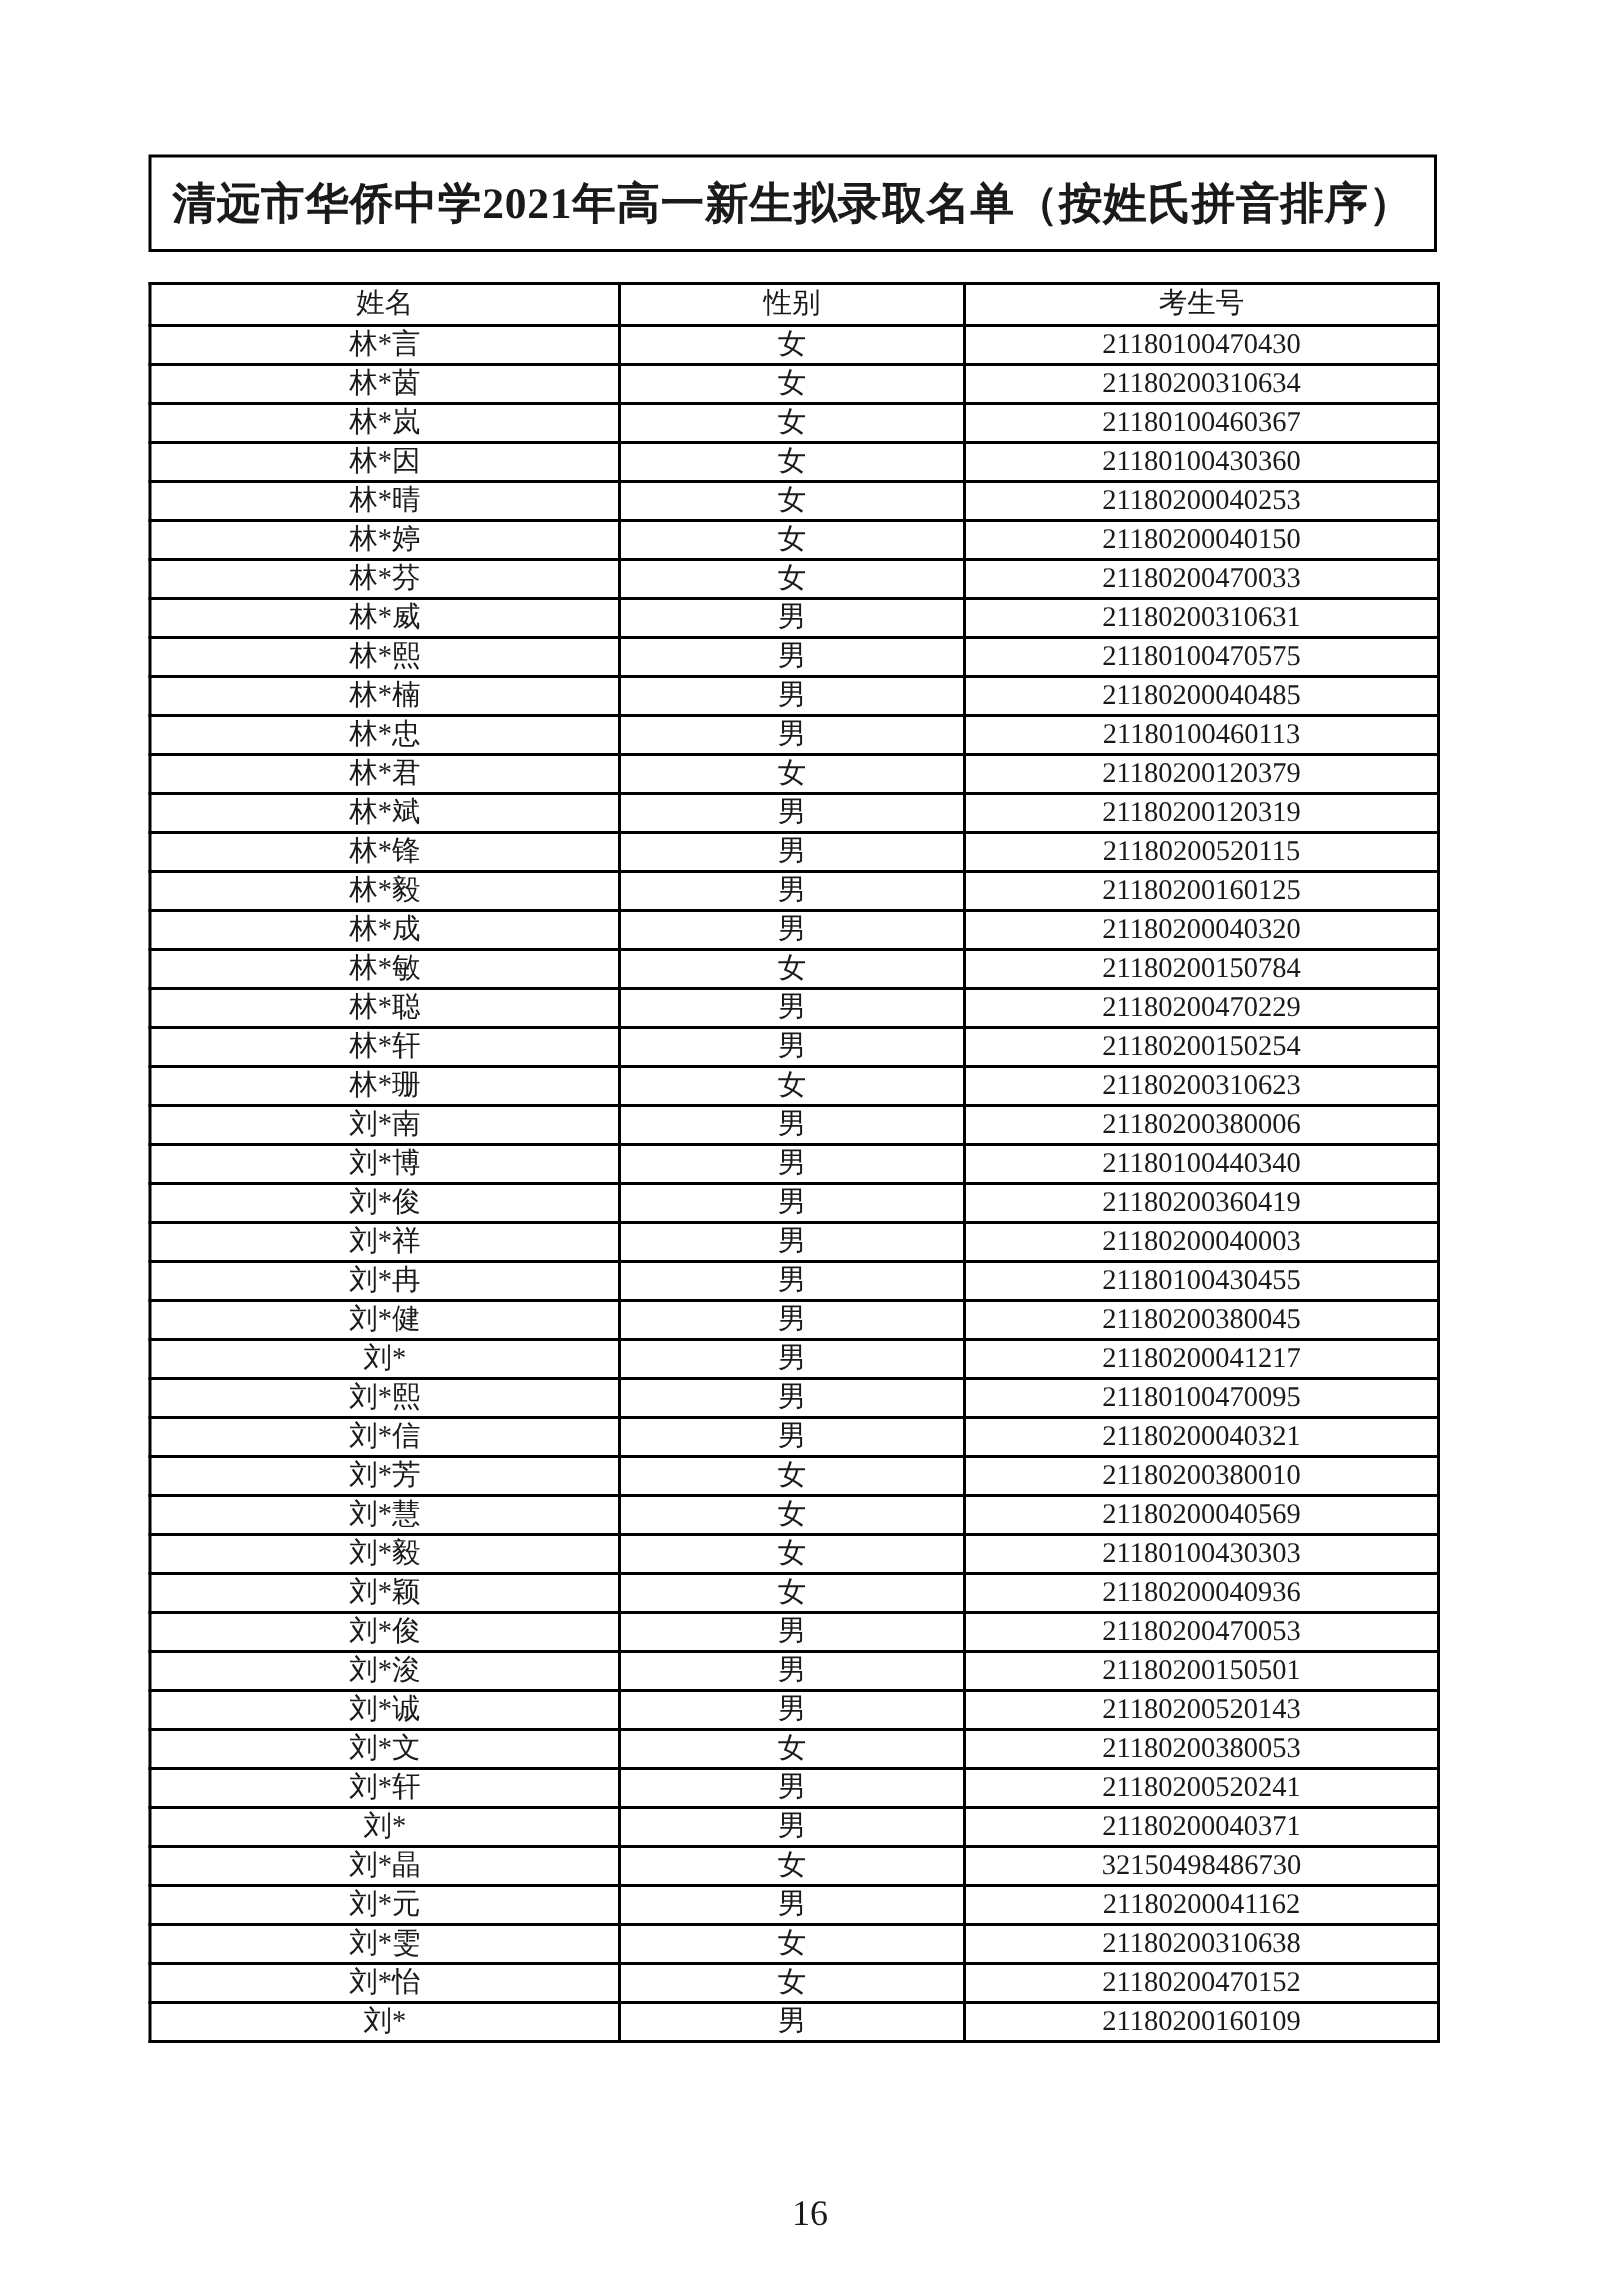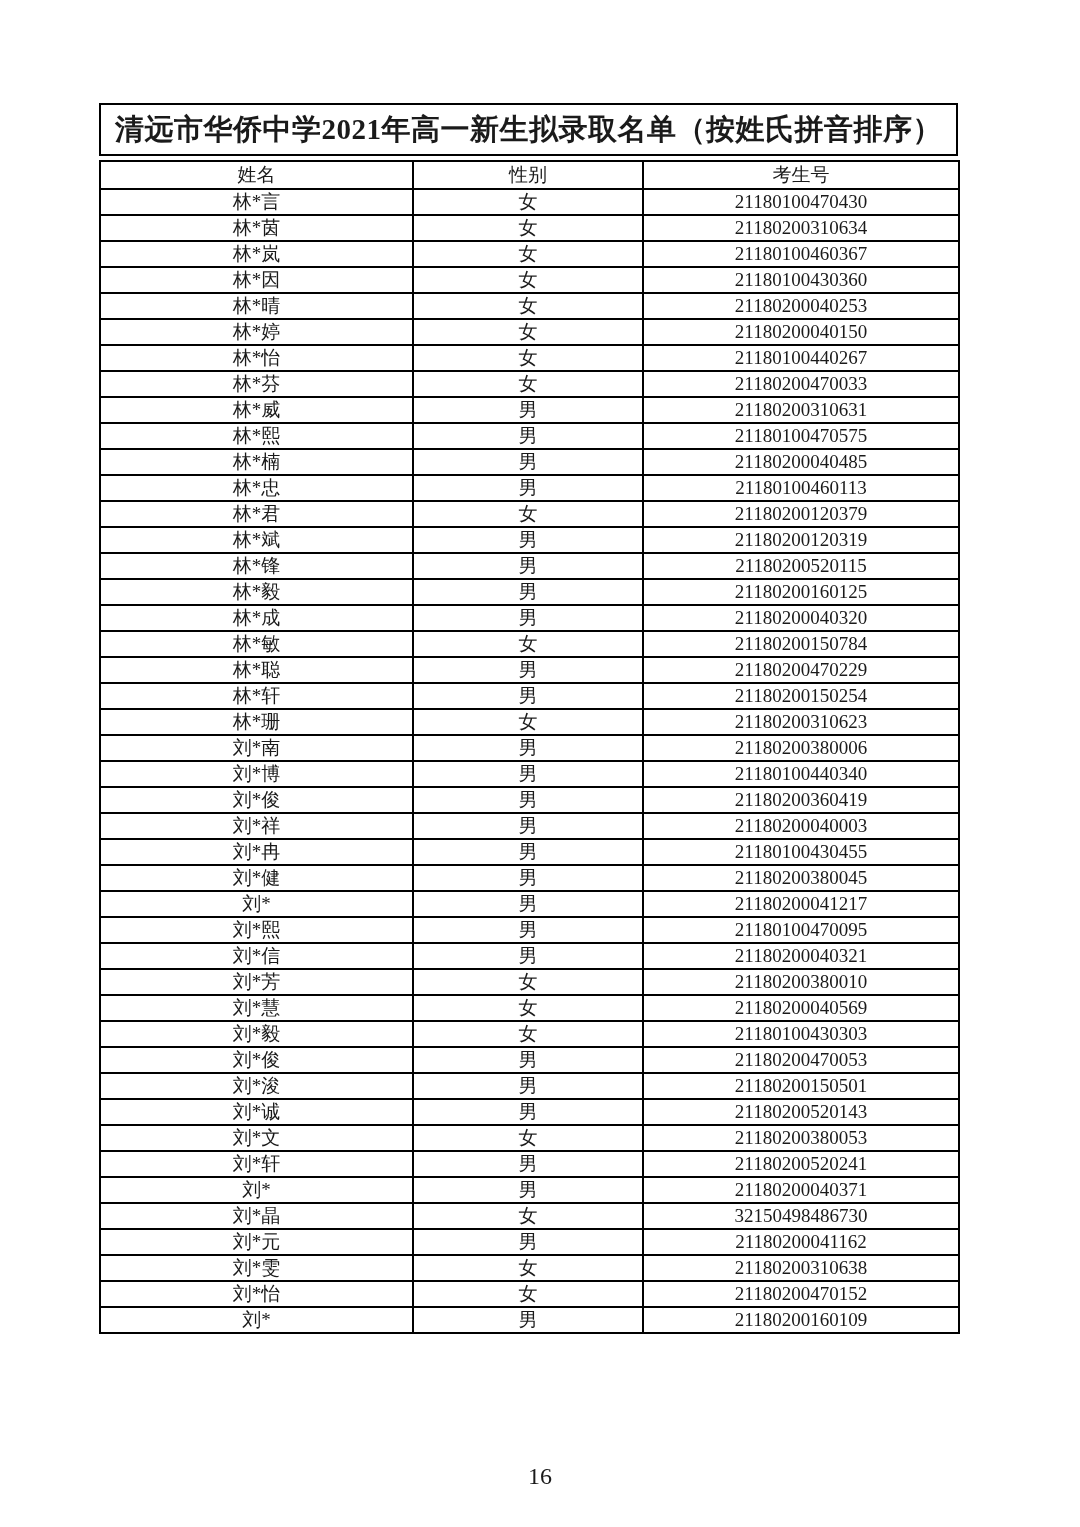--- a/index.html
+++ b/index.html
@@ -15,34 +15,34 @@
     color: #1a1a1a;
   }
   .sheet {
     position: absolute;
     left: 99px;
     top: 103px;
     width: 859px;
   }
   .title-box {
     border: 2px solid #000;
-    height: 53px;
+    height: 65px;
     display: flex;
     align-items: center;
     justify-content: center;
     box-sizing: border-box;
   }
   .title-box .title-text {
     font-size: 29px;
     font-weight: bold;
     letter-spacing: 0.5px;
     white-space: nowrap;
   }
   .roster-table {
-    margin-top: 4px;
+    margin-top: 20px;
     width: 859px;
     border-collapse: collapse;
     table-layout: fixed;
   }
   .roster-table col.c-name   { width: 313px; }
   .roster-table col.c-gender { width: 230px; }
   .roster-table col.c-id     { width: 316px; }
   .roster-table th,
   .roster-table td {
     border: 2px solid #000;
@@ -117,25 +117,20 @@
           <td>林*晴</td>
           <td>女</td>
           <td>21180200040253</td>
         </tr>
         <tr>
           <td>林*婷</td>
           <td>女</td>
           <td>21180200040150</td>
         </tr>
         <tr>
-          <td>林*怡</td>
-          <td>女</td>
-          <td>21180100440267</td>
-        </tr>
-        <tr>
           <td>林*芬</td>
           <td>女</td>
           <td>21180200470033</td>
         </tr>
         <tr>
           <td>林*威</td>
           <td>男</td>
           <td>21180200310631</td>
         </tr>
         <tr>
@@ -250,20 +245,25 @@
         </tr>
         <tr>
           <td>刘*慧</td>
           <td>女</td>
           <td>21180200040569</td>
         </tr>
         <tr>
           <td>刘*毅</td>
           <td>女</td>
           <td>21180100430303</td>
+        </tr>
+        <tr>
+          <td>刘*颖</td>
+          <td>女</td>
+          <td>21180200040936</td>
         </tr>
         <tr>
           <td>刘*俊</td>
           <td>男</td>
           <td>21180200470053</td>
         </tr>
         <tr>
           <td>刘*浚</td>
           <td>男</td>
           <td>21180200150501</td>

